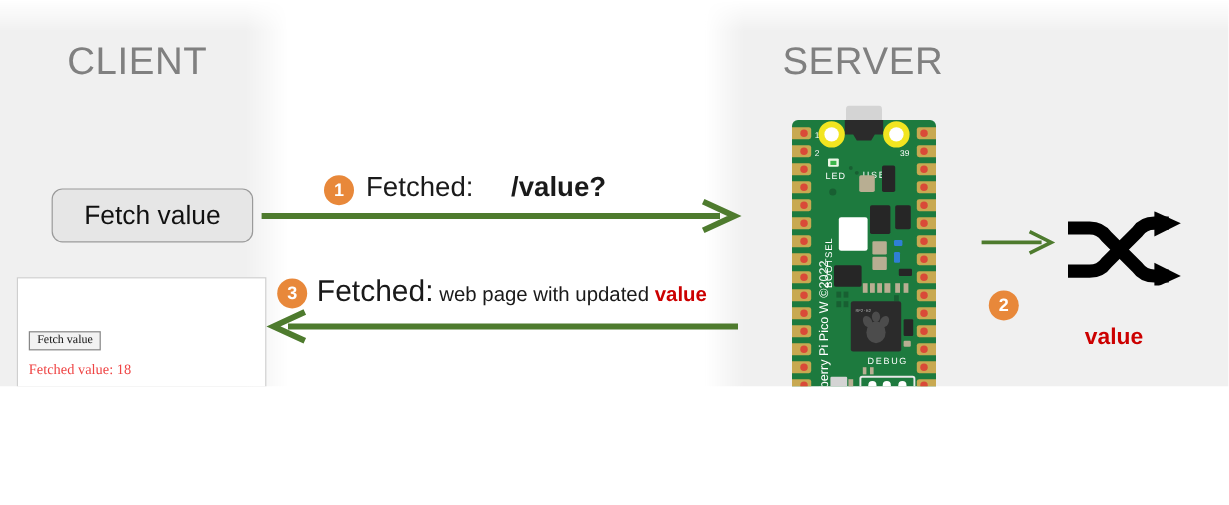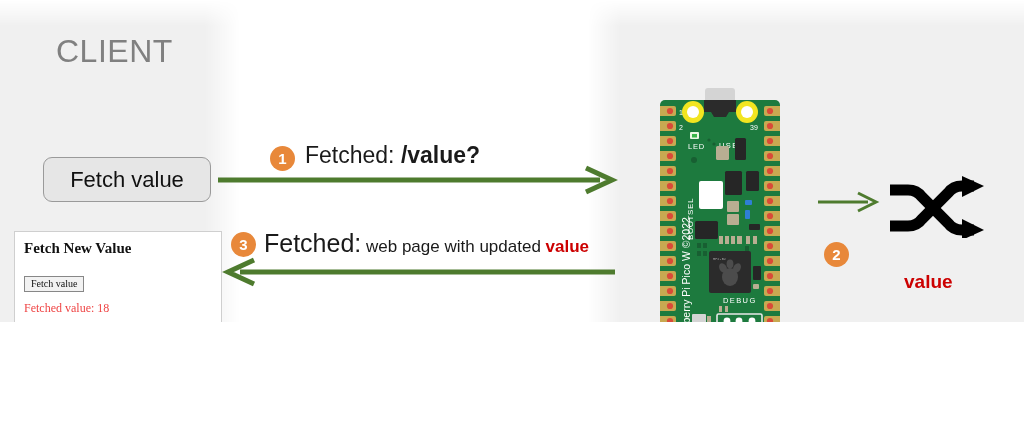--- a/index.html
+++ b/index.html
@@ -157,21 +157,21 @@
   .step-label {
     position: absolute;
     color: #1a1a1a;
     white-space: nowrap;
   }
   #label-request {
     left: 305px;
     top: 142px;
     font-size: 23px;
   }
-  #label-request .bold { font-weight: bold; }
+  #label-request .bold { font-weight: bold; margin-left: 25px; }
 
   #label-response {
     left: 264px;
     top: 229px;
     font-size: 25px;
   }
   #label-response .small {
     font-size: 17px;
   }
   #label-response .red-bold {
@@ -213,25 +213,25 @@
 </style>
 </head>
 <body>
 
 <div id="stage">
 
   <div class="panel panel-client"></div>
   <div class="panel panel-server"></div>
 
   <div class="section-title" id="client-title">CLIENT</div>
+  <div class="section-title" id="server-title">SERVER</div>
 
   <div id="fetch-value-button">Fetch value</div>
 
   <div id="browser-mock">
-    <div id="browser-heading">Fetch New Value</div>
     <div id="browser-fetch-button">Fetch value</div>
     <div id="browser-result-text">Fetched value: 18</div>
   </div>
 
   <svg id="arrow-layer" viewBox="0 0 1024 421">
 
     <g>
       <line x1="218" y1="180" x2="600" y2="180" stroke="#4e7b2e" stroke-width="5"></line>
       <polyline points="586,168 612,180 586,192" fill="none" stroke="#4e7b2e" stroke-width="5" stroke-linejoin="miter"></polyline>
     </g>

